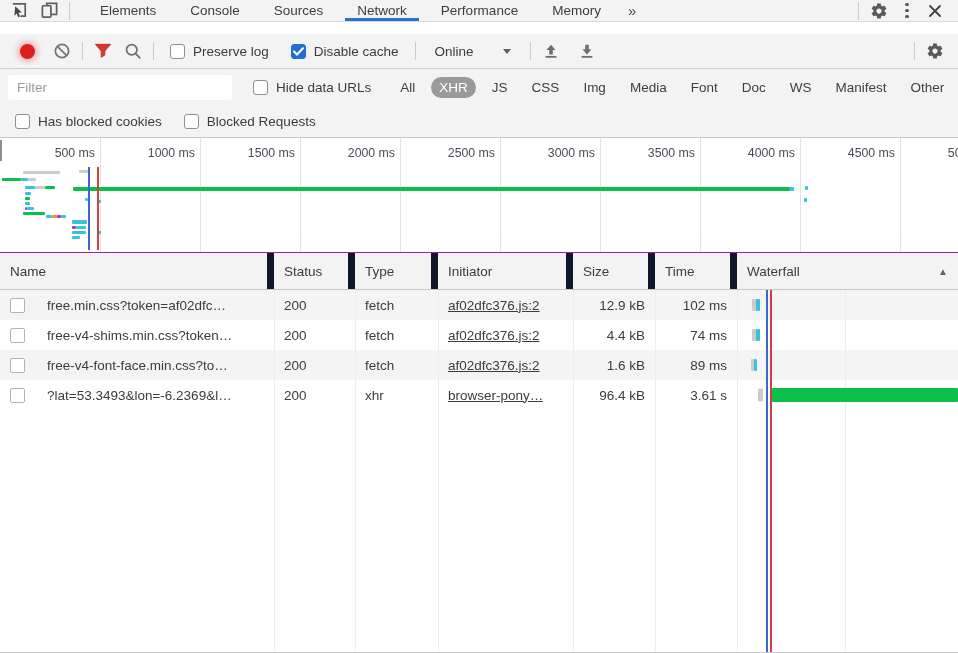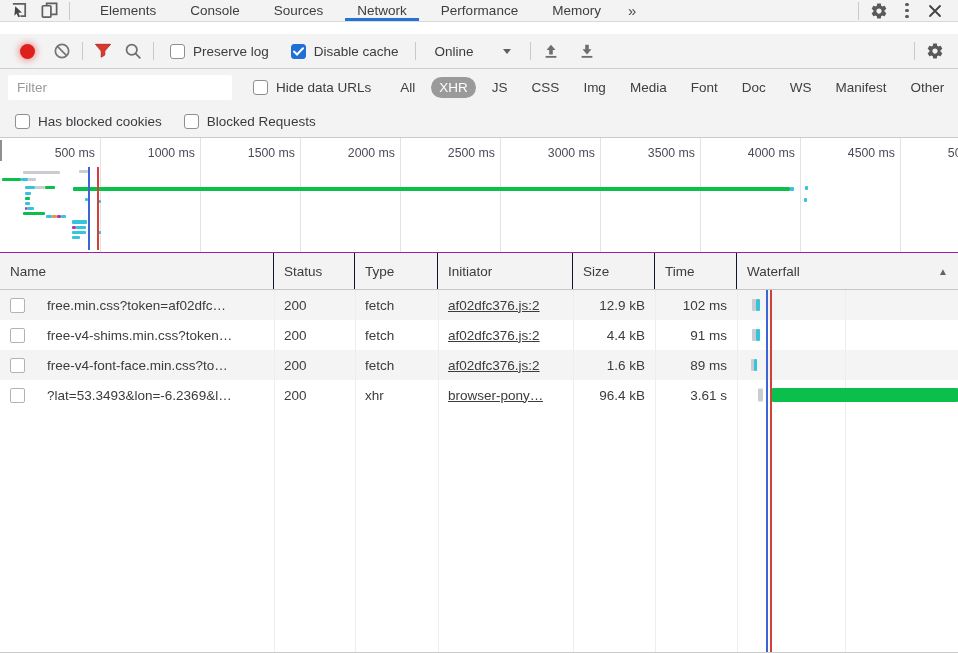--- a/index.html
+++ b/index.html
@@ -62,21 +62,21 @@
   .ov-grid { position:absolute; top:0; bottom:0; width:1px; background:#e3e3e3; }
   .ov-label { position:absolute; top:8px; width:100px; text-align:right;
     font-size:12.3px; color:#4b4b57; white-space:nowrap; }
   .ov-bar { position:absolute; border-radius:1px; }
   .ov-line { position:absolute; top:29px; bottom:2px; width:2px; }
   .ov-tick { position:absolute; left:0; top:2px; width:2px; height:21px; background:#8f8f8f; }
   
   .thead { position:absolute; top:253px; left:0; right:0; height:37px;
     background:#f3f3f3; border-bottom:1px solid #c6c6c6; display:flex; }
   .th { display:flex; align-items:center; padding-left:10px;
-    border-right:1px solid #0f172a; height:100%; cursor:pointer; overflow:hidden;
+    border-right:7px solid #0f172a; height:100%; cursor:pointer; overflow:hidden;
     white-space:nowrap; }
   .th:last-child { border-right:none; }
   .sort-arrow { margin-left:auto; margin-right:10px; font-size:10px; color:#5f6368; }
   .tbody { position:absolute; top:290px; left:0; right:0; bottom:0; background:#fff; }
   .col-line { position:absolute; top:0; bottom:0; width:1px; background:#ededed; }
   .event-line { position:absolute; top:0; bottom:0; width:2px; }
   .row { display:flex; height:30px; align-items:center; position:relative; cursor:pointer; }
   .row.odd { background:#f4f4f4; }
   .cell { height:100%; display:flex; align-items:center; overflow:hidden; white-space:nowrap; }
   .c-name { width:274px; padding-left:10px; gap:22px; }
@@ -334,21 +334,21 @@
         <div class="cell c-name">
           <span class="row-check"></span>
           <span>free-v4-shims.min.css?token…</span>
         </div>
         <div class="cell c-status">200</div>
         <div class="cell c-type">fetch</div>
         <div class="cell c-init">
           <span class="link">af02dfc376.js:2</span>
         </div>
         <div class="cell c-size">4.4 kB</div>
-        <div class="cell c-time">91 ms</div>
+        <div class="cell c-time">74 ms</div>
         <div class="cell c-wf">
           <span class="wf-seg" style="left: 15px; width: 4px; height: 12px; background: rgb(201, 205, 209);"></span>
           <span class="wf-seg" style="left: 19px; width: 4px; height: 12px; background: rgb(56, 195, 220);"></span>
         </div>
       </div>
       <div class="row odd">
         <div class="cell c-name">
           <span class="row-check"></span>
           <span>free-v4-font-face.min.css?to…</span>
         </div>

